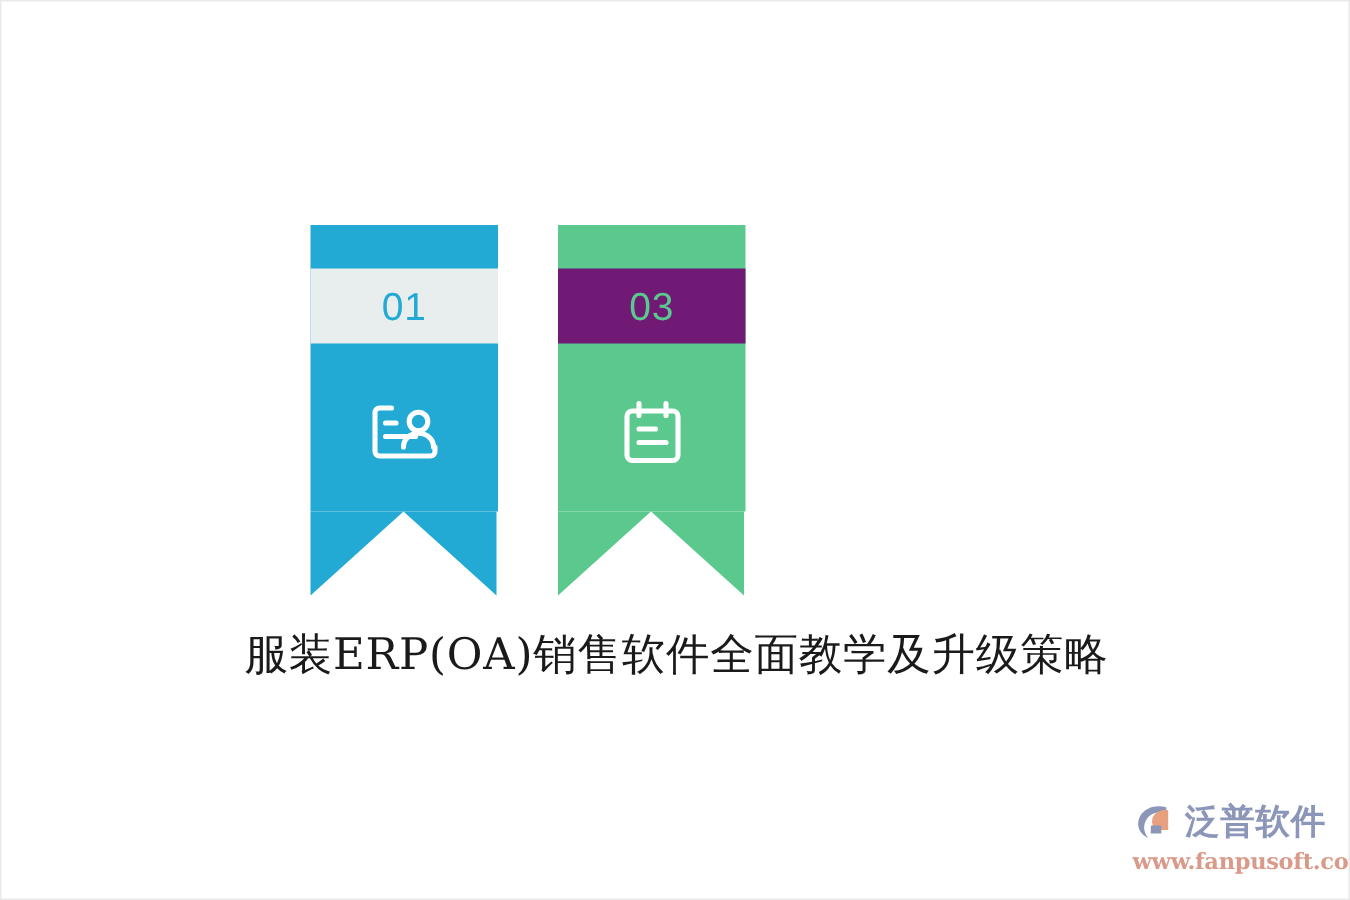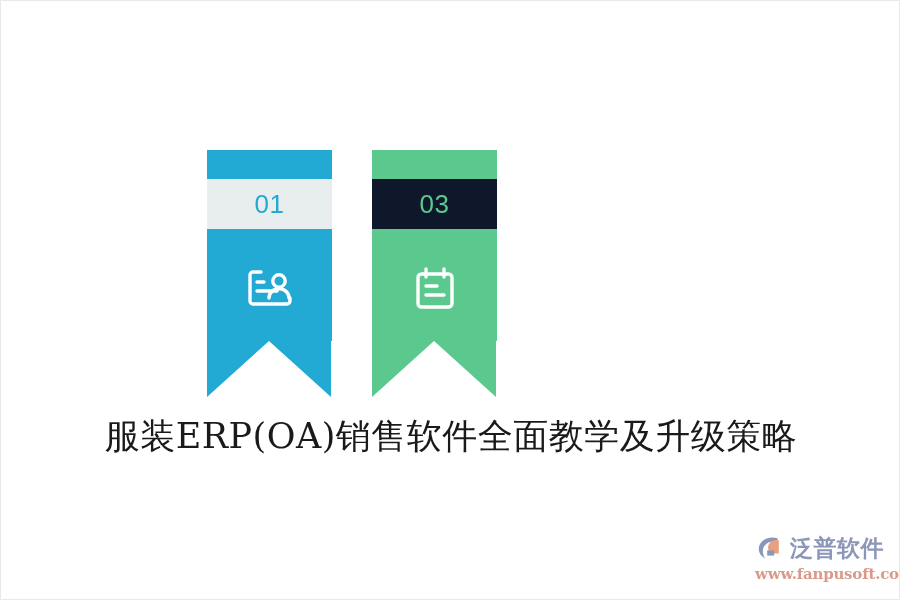--- a/index.html
+++ b/index.html
@@ -94,21 +94,21 @@
   }
 
   
   #title {
     position: absolute;
     left: 0;
     top: 415px;
     width: 900px;
     text-align: center;
     font-family: "DejaVu Serif", "Liberation Serif", serif;
-    font-size: 35px;
+    font-size: 29px;
     font-weight: 400;
     color: #1a1a1a;
     letter-spacing: 0.5px;
     line-height: 40px;
     white-space: nowrap;
   }
 
   
   #watermark {
     position: absolute;
@@ -172,21 +172,21 @@
           <circle cx="32" cy="13" r="6.2"></circle>
           <path d="M22 30 c0 -5.4 4.5 -9.2 10 -9.2 c5.5 0 10 3.8 10 9.2"></path>
         </svg>
       </div>
     </div>
 
 
     <div class="banner" style="--ribbon-color:#5bc98d;">
       <div class="banner-body"></div>
       <div class="banner-point"></div>
-      <div class="banner-band" style="background:#0f172a;">
+      <div class="banner-band" style="background:#701a75;">
         <span class="banner-number">03</span>
       </div>
       <div class="banner-icon">
         <svg width="42" height="44" viewBox="0 0 42 44" fill="none" stroke="#ffffff" stroke-width="3.4" stroke-linecap="round" stroke-linejoin="round">
           <path d="M12 3 V11"></path>
           <path d="M30 3 V11"></path>
           <rect x="4" y="8" width="34" height="33" rx="3.5"></rect>
           <path d="M12 20 H23"></path>
           <path d="M12 29 H30"></path>
         </svg>

